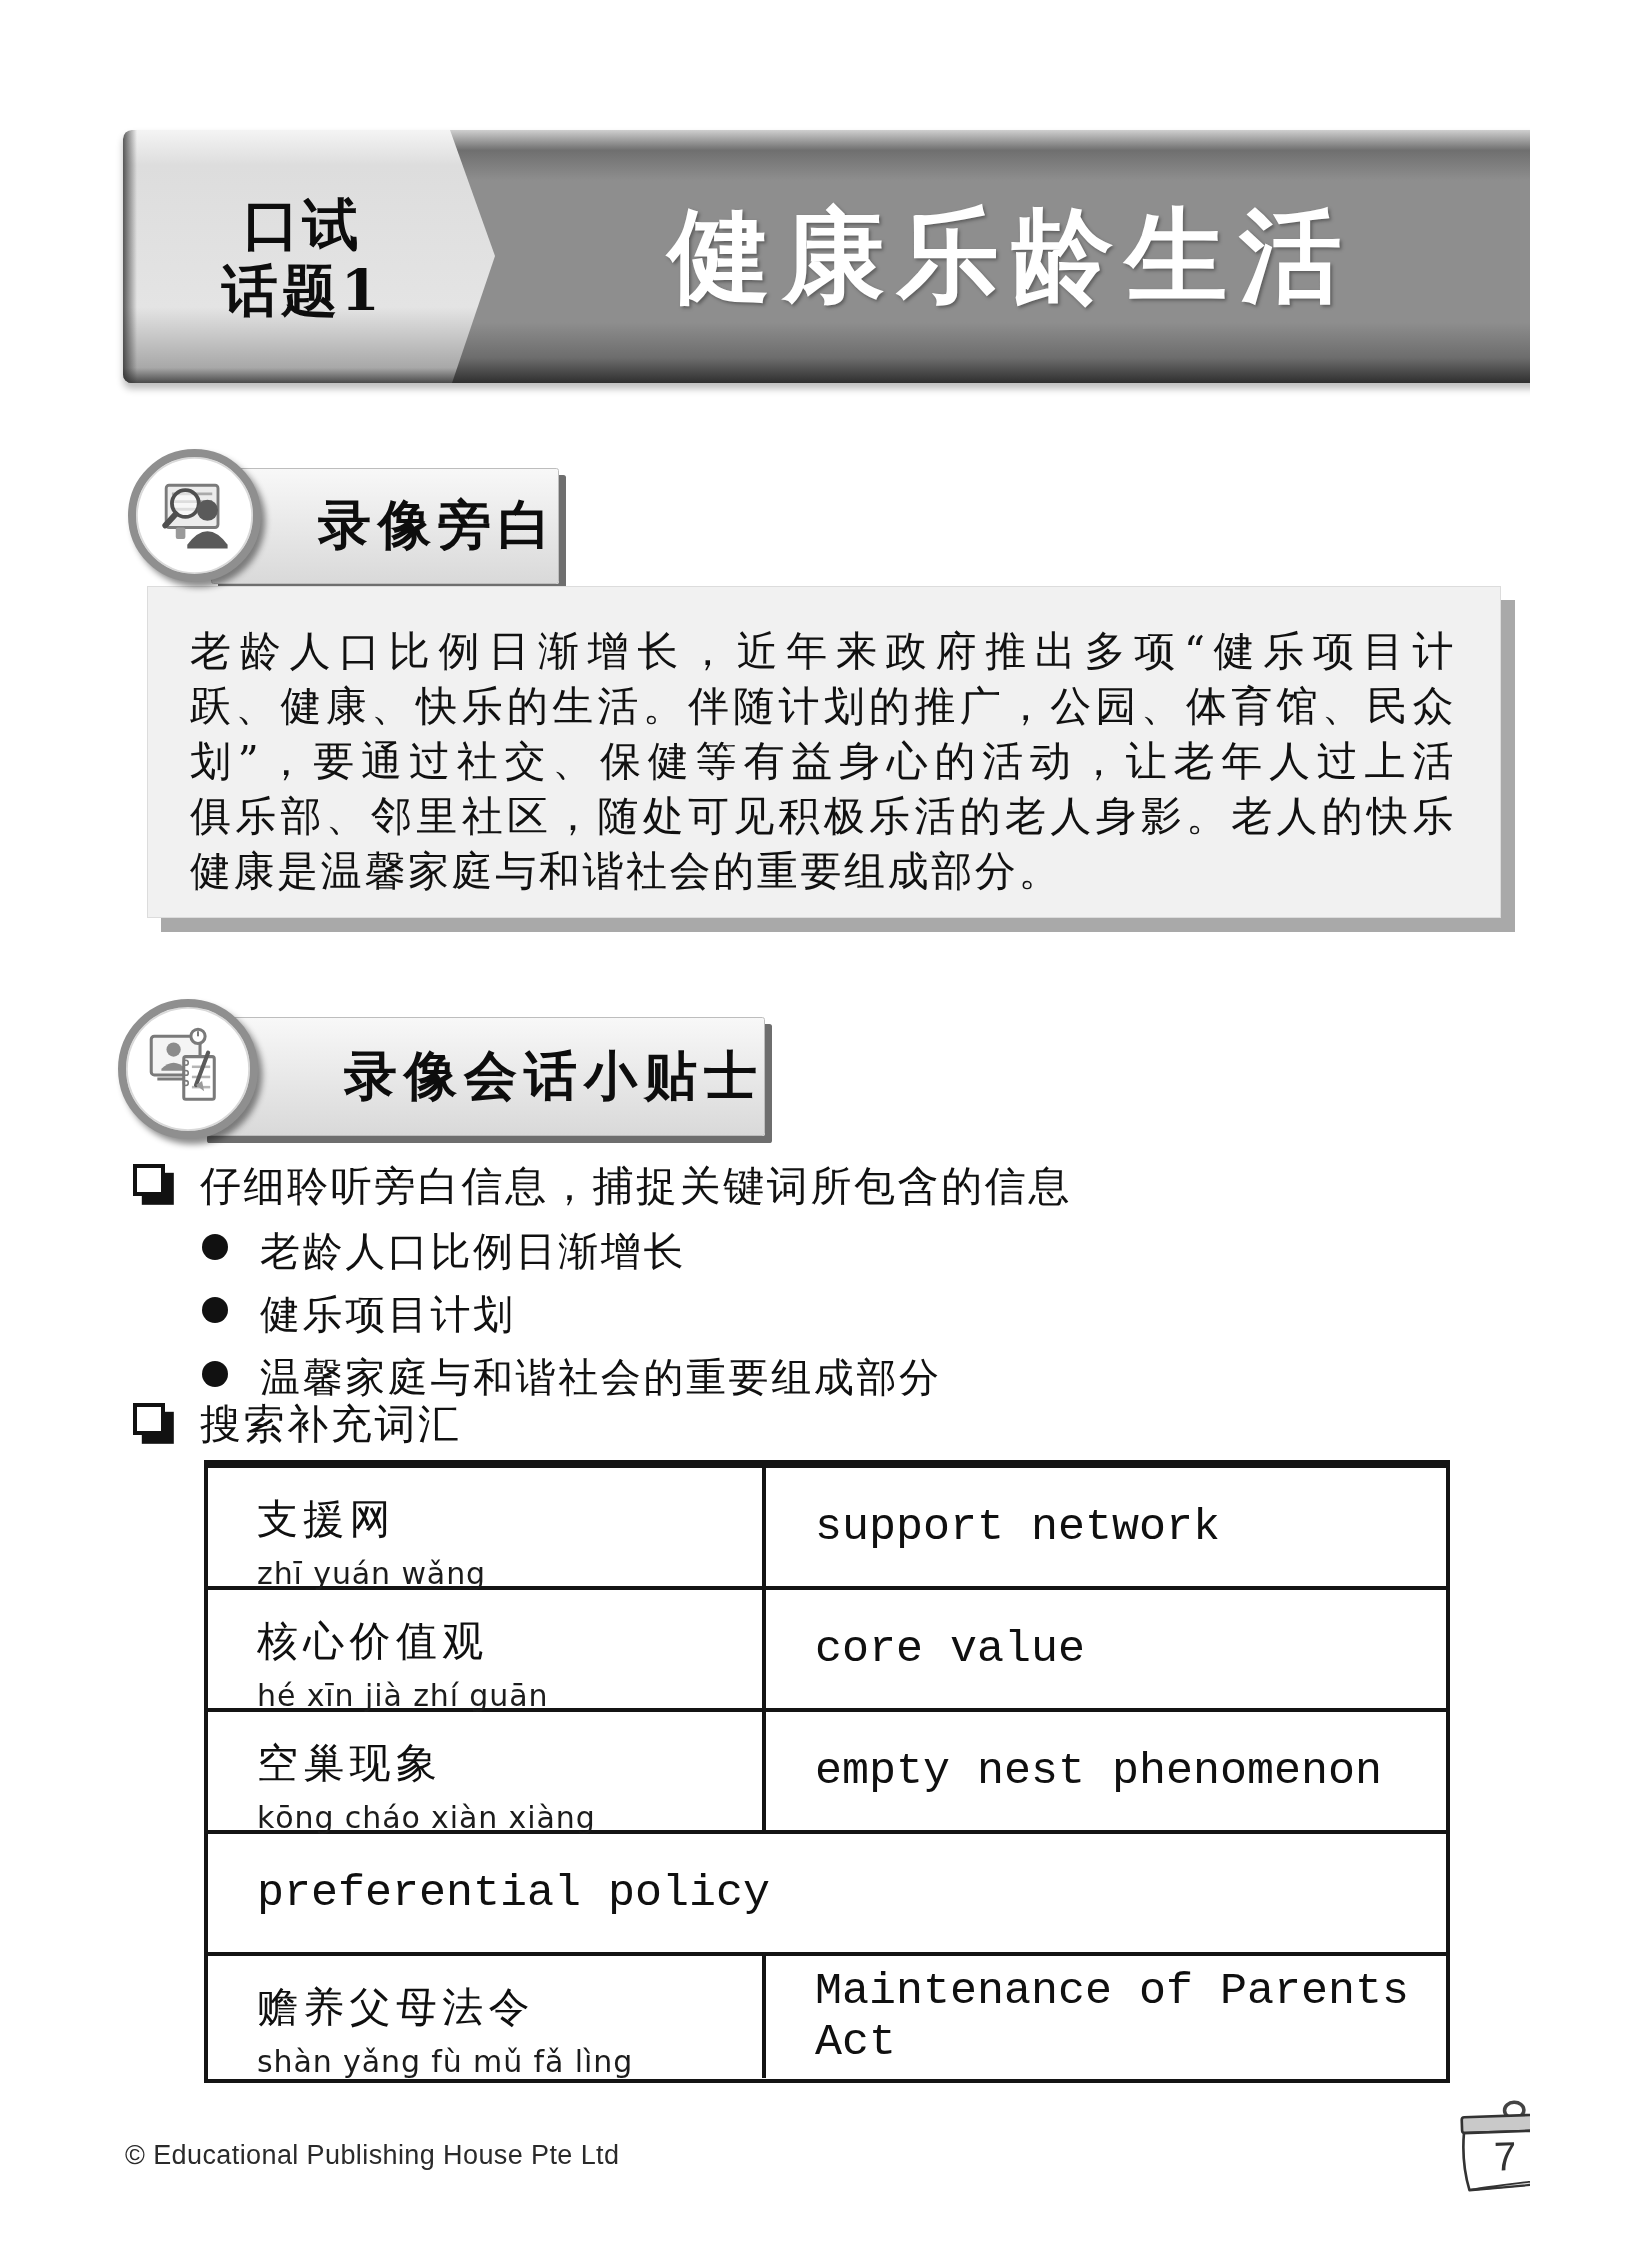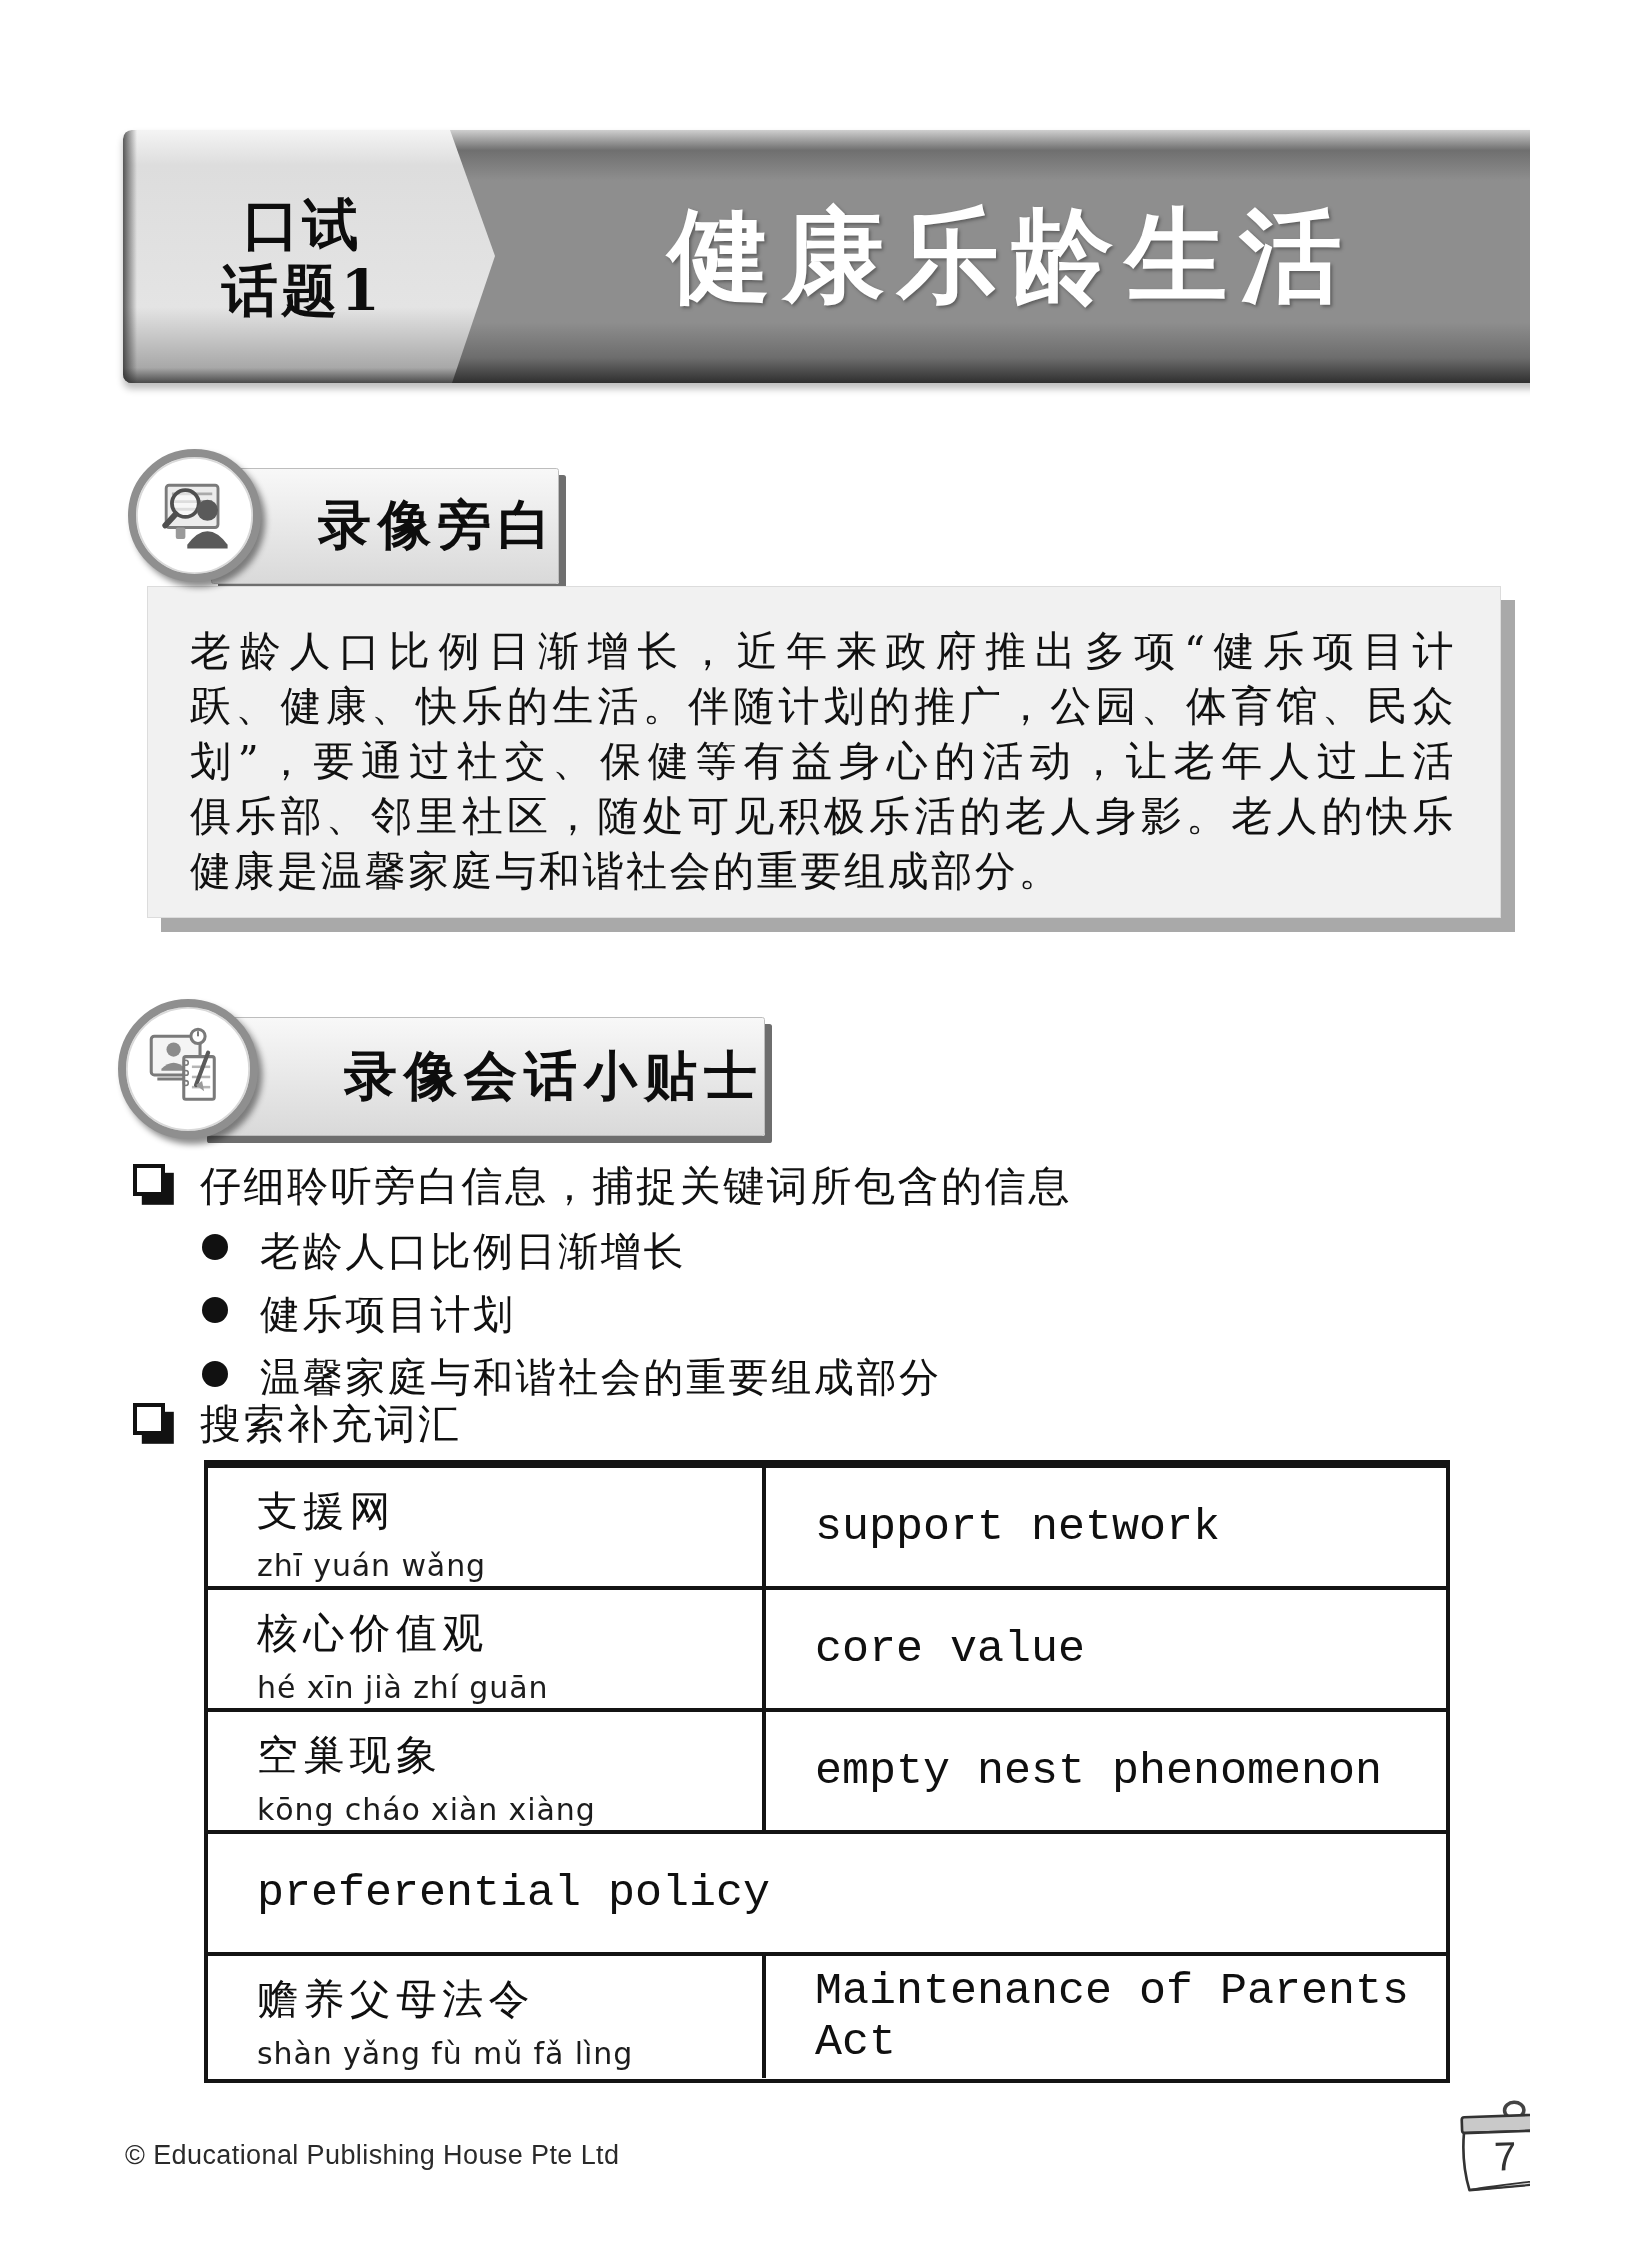--- a/index.html
+++ b/index.html
@@ -89,21 +89,21 @@
   }
 
   
   .vocab-table {
     position:absolute; left:204px; top:1460px; width:1246px; height:623px;
     border:4.4px solid #141414; border-top-width:8px; background:#ffffff;
   }
   .vt-row { position:relative; height:122px; border-bottom:4.4px solid #141414; display:flex; }
   .vt-row:last-child { border-bottom:none; }
   .vt-cell-cn {
-    width:558px; border-right:4.4px solid #141414; padding:16px 0 0 49px;
+    width:558px; border-right:4.4px solid #141414; padding:24px 0 0 49px;
   }
   .vt-term { font-size:41px; letter-spacing:5.3px; color:#101010; font-family:"DejaVu Serif", serif; }
   .vt-pinyin { margin-top:8.8px; font-size:30px; letter-spacing:0.9px; color:#1c1c1c;
     font-family:"DejaVu Sans", sans-serif; }
   .vt-cell-en {
     flex:1; display:flex; align-items:center; padding-left:49px;
     font-size:45px; color:#101010; font-family:Liberation Mono, monospace;
   }
 
   

